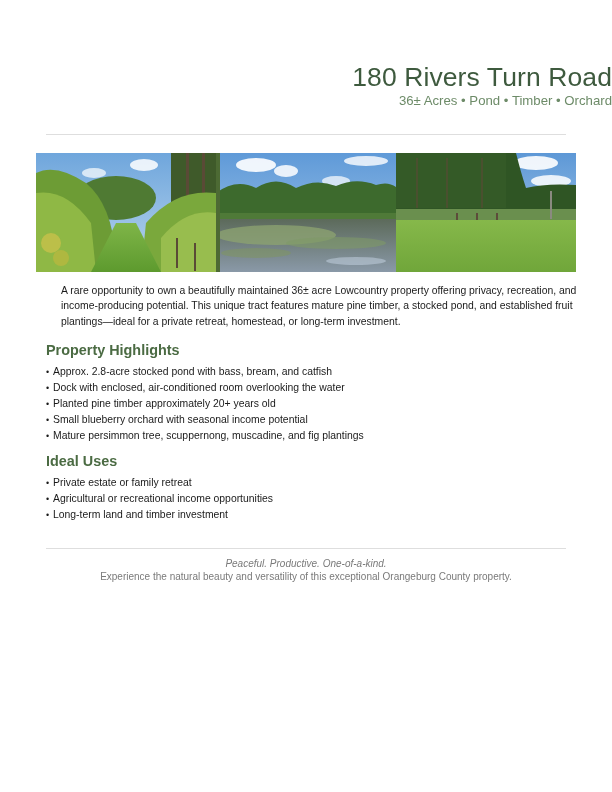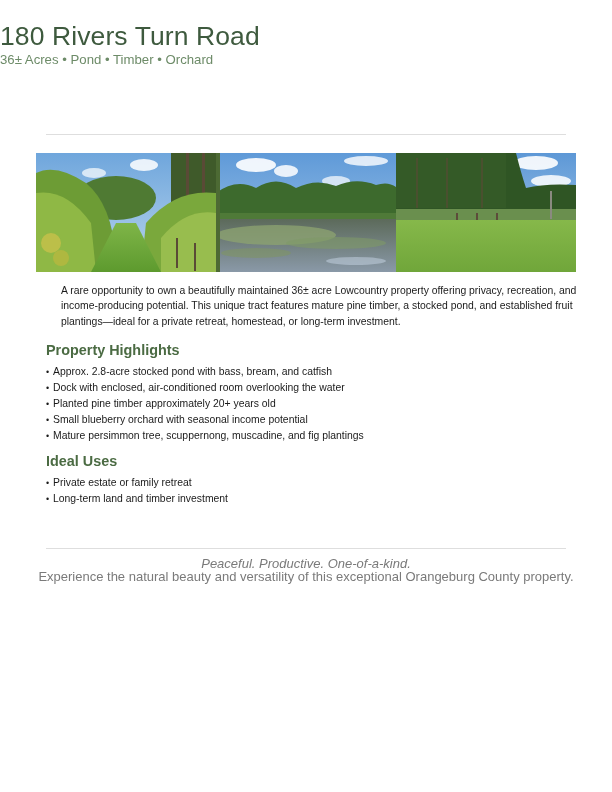--- a/index.html
+++ b/index.html
@@ -3,21 +3,21 @@
   <meta charset="utf-8">
   <style>
     * { margin: 0; padding: 0; box-sizing: border-box; }
     html, body { width: 612px; height: 792px; background: #ffffff; }
     body {
       font-family: "Liberation Sans", sans-serif;
       color: #1c1c1c;
       position: relative;
       overflow: hidden;
     }
-    .header { text-align: left; padding-top: 20px; }
+    .header { text-align: right; padding-top: 61px; }
     .title {
       font-size: 26.5px;
       color: #3e5a3e;
       font-weight: normal;
       line-height: 32px;
       letter-spacing: 0.1px;
     }
     .subtitle {
       margin-top: 8px;
       font-size: 13.2px;
@@ -79,21 +79,21 @@
       width: 7px;
       font-size: 9px;
     }
     .footer {
       position: absolute;
       left: 0;
       top: 558px;
       width: 612px;
       text-align: center;
       color: #7a7a7a;
-      font-size: 13px;
+      font-size: 10px;
       line-height: 12.5px;
     }
     .tagline { font-style: italic; }
   </style>
 </head>
 <body>
 
 <div class="header">
   <h1 class="title">180 Rivers Turn Road</h1>
   <div class="subtitle" style="margin-top:0">36± Acres • Pond • Timber • Orchard</div>
@@ -199,20 +199,21 @@
   <li>Approx. 2.8-acre stocked pond with bass, bream, and catfish</li>
   <li>Dock with enclosed, air-conditioned room overlooking the water</li>
   <li>Planted pine timber approximately 20+ years old</li>
   <li>Small blueberry orchard with seasonal income potential</li>
   <li>Mature persimmon tree, scuppernong, muscadine, and fig plantings</li>
 </ul>
 
 <h2 class="section-heading sec2">Ideal Uses</h2>
 <ul class="list list2">
   <li>Private estate or family retreat</li>
+  <li>Agricultural or recreational income opportunities</li>
   <li>Long-term land and timber investment</li>
 </ul>
 
 <div class="divider bottom"></div>
 
 <div class="footer">
   <div class="tagline">Peaceful. Productive. One-of-a-kind.</div>
   <div>Experience the natural beauty and versatility of this exceptional Orangeburg County property.</div>
 </div>
 

